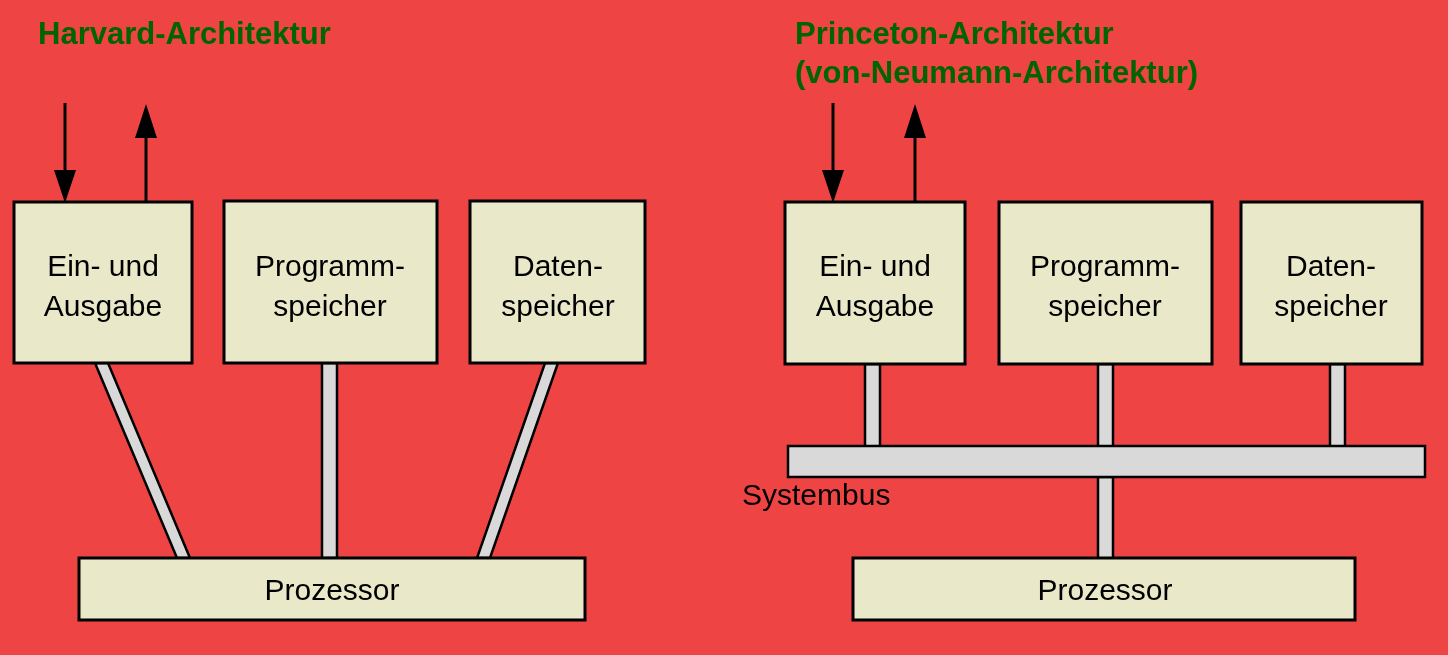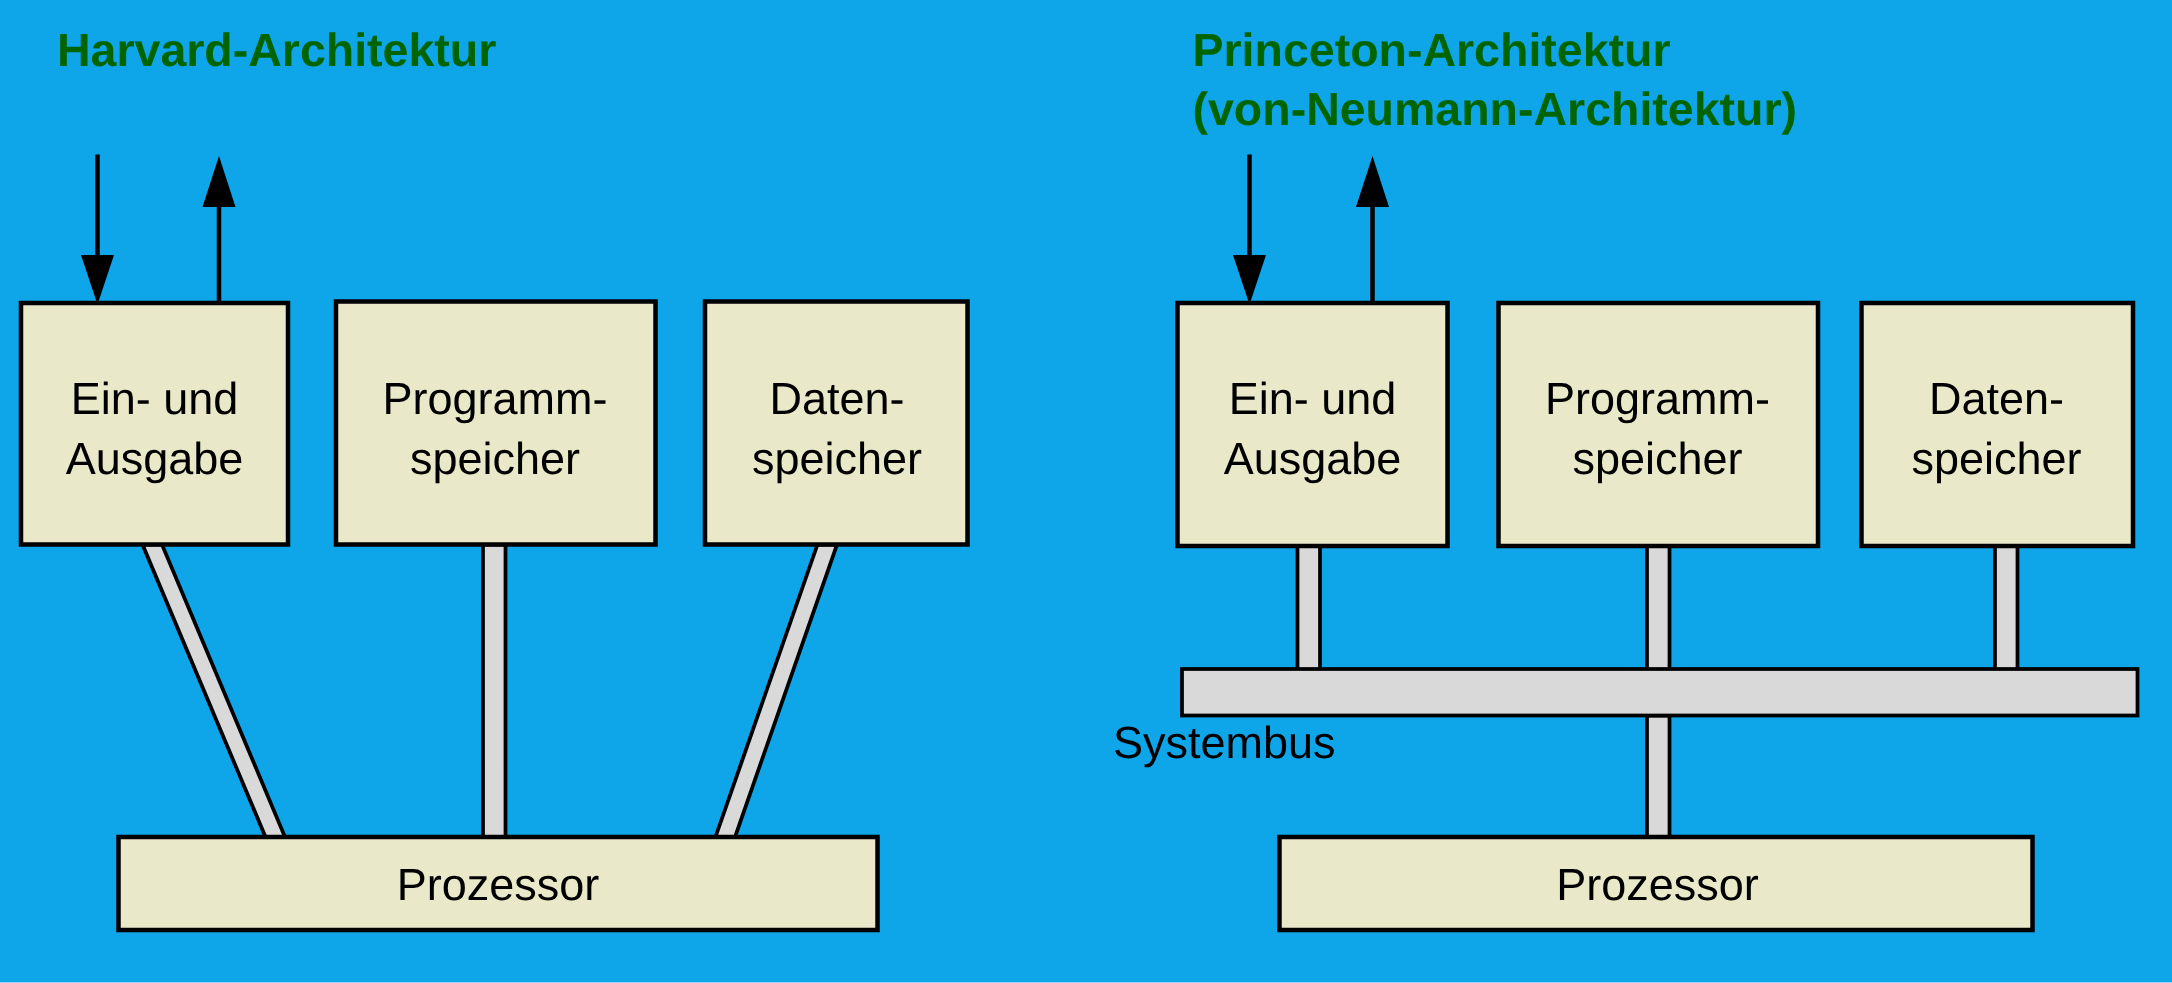--- a/index.html
+++ b/index.html
@@ -10,21 +10,21 @@
   body {
     width: 1448px;
     height: 655px;
     font-family: "Liberation Sans", sans-serif;
     overflow: hidden;
   }
   #stage {
     position: relative;
     width: 1448px;
     height: 655px;
-    background: #0ea5e9;
+    background: #ef4444;
   }
   svg#diagram {
     display: block;
     width: 1448px;
     height: 655px;
   }
   .title-text {
     font-family: "Liberation Sans", sans-serif;
     font-weight: bold;
     font-size: 31px;

